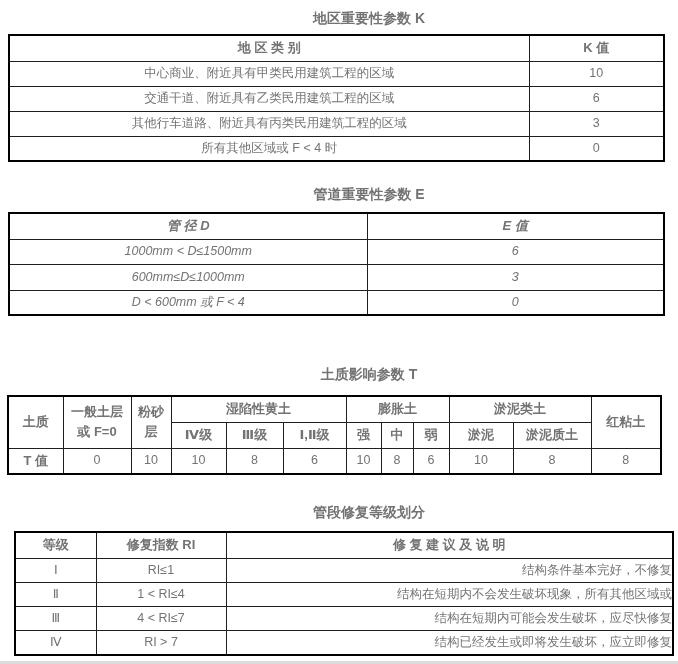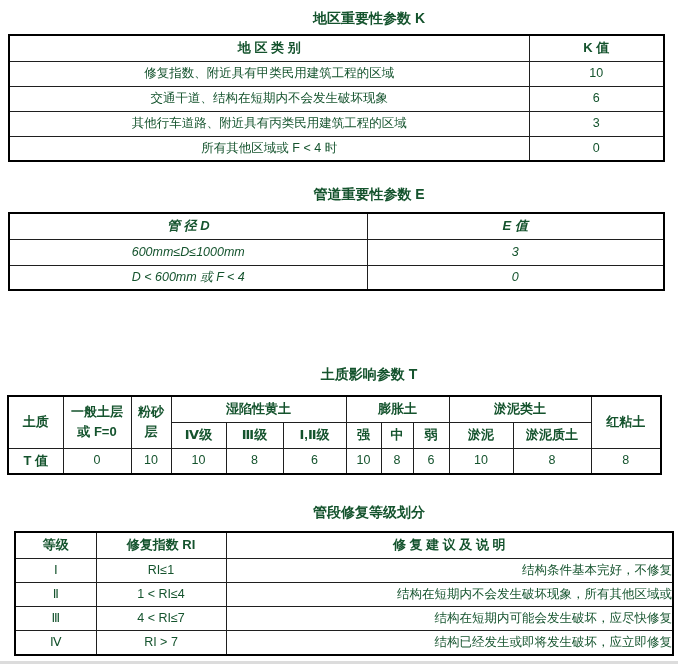--- a/index.html
+++ b/index.html
@@ -2,21 +2,21 @@
 <html><head>
 <meta charset="utf-8">
 <style>
   html, body { margin: 0; padding: 0; background: #ffffff; }
   #page {
     position: relative;
     width: 678px;
     height: 664px;
     background: #ffffff;
     font-family: "Liberation Sans", "DejaVu Sans", sans-serif;
-    color: #14532d;
+    color: #737373;
     overflow: hidden;
   }
   .tbl-title {
     position: absolute;
     left: 0;
     width: 678px;
     box-sizing: border-box;
     padding-left: 60px;
     text-align: center;
     font-size: 14px;
@@ -61,25 +61,25 @@
     <colgroup>
         <col style="width:520px">
         <col style="width:135px">
       </colgroup>
     <tbody>
         <tr style="height:26px">
       <th>地 区 类 别</th>
       <th>K 值</th>
     </tr>
     <tr style="height:25px">
-      <td>修复指数、附近具有甲类民用建筑工程的区域</td>
-      <td>10</td>
-    </tr>
-    <tr style="height:25px">
-      <td>交通干道、结构在短期内不会发生破坏现象</td>
+      <td>中心商业、附近具有甲类民用建筑工程的区域</td>
+      <td>10</td>
+    </tr>
+    <tr style="height:25px">
+      <td>交通干道、附近具有乙类民用建筑工程的区域</td>
       <td>6</td>
     </tr>
     <tr style="height:25px">
       <td>其他行车道路、附近具有丙类民用建筑工程的区域</td>
       <td>3</td>
     </tr>
     <tr style="height:25px">
       <td>所有其他区域或 F &lt; 4 时</td>
       <td>0</td>
     </tr>
@@ -89,20 +89,24 @@
   <div class="tbl-title" style="top:186px;">管道重要性参数 E</div>
   <table style="top:212px; left:8px; width:655px;font-style:italic;">
     <colgroup>
         <col style="width:358px">
         <col style="width:297px">
       </colgroup>
     <tbody>
         <tr style="height:26px">
       <th>管 径 D</th>
       <th>E 值</th>
+    </tr>
+    <tr style="height:25px">
+      <td>1000mm &lt; D≤1500mm</td>
+      <td>6</td>
     </tr>
     <tr style="height:26px">
       <td>600mm≤D≤1000mm</td>
       <td>3</td>
     </tr>
     <tr style="height:25px">
       <td>D &lt; 600mm 或 F &lt; 4</td>
       <td>0</td>
     </tr>
   </tbody>

